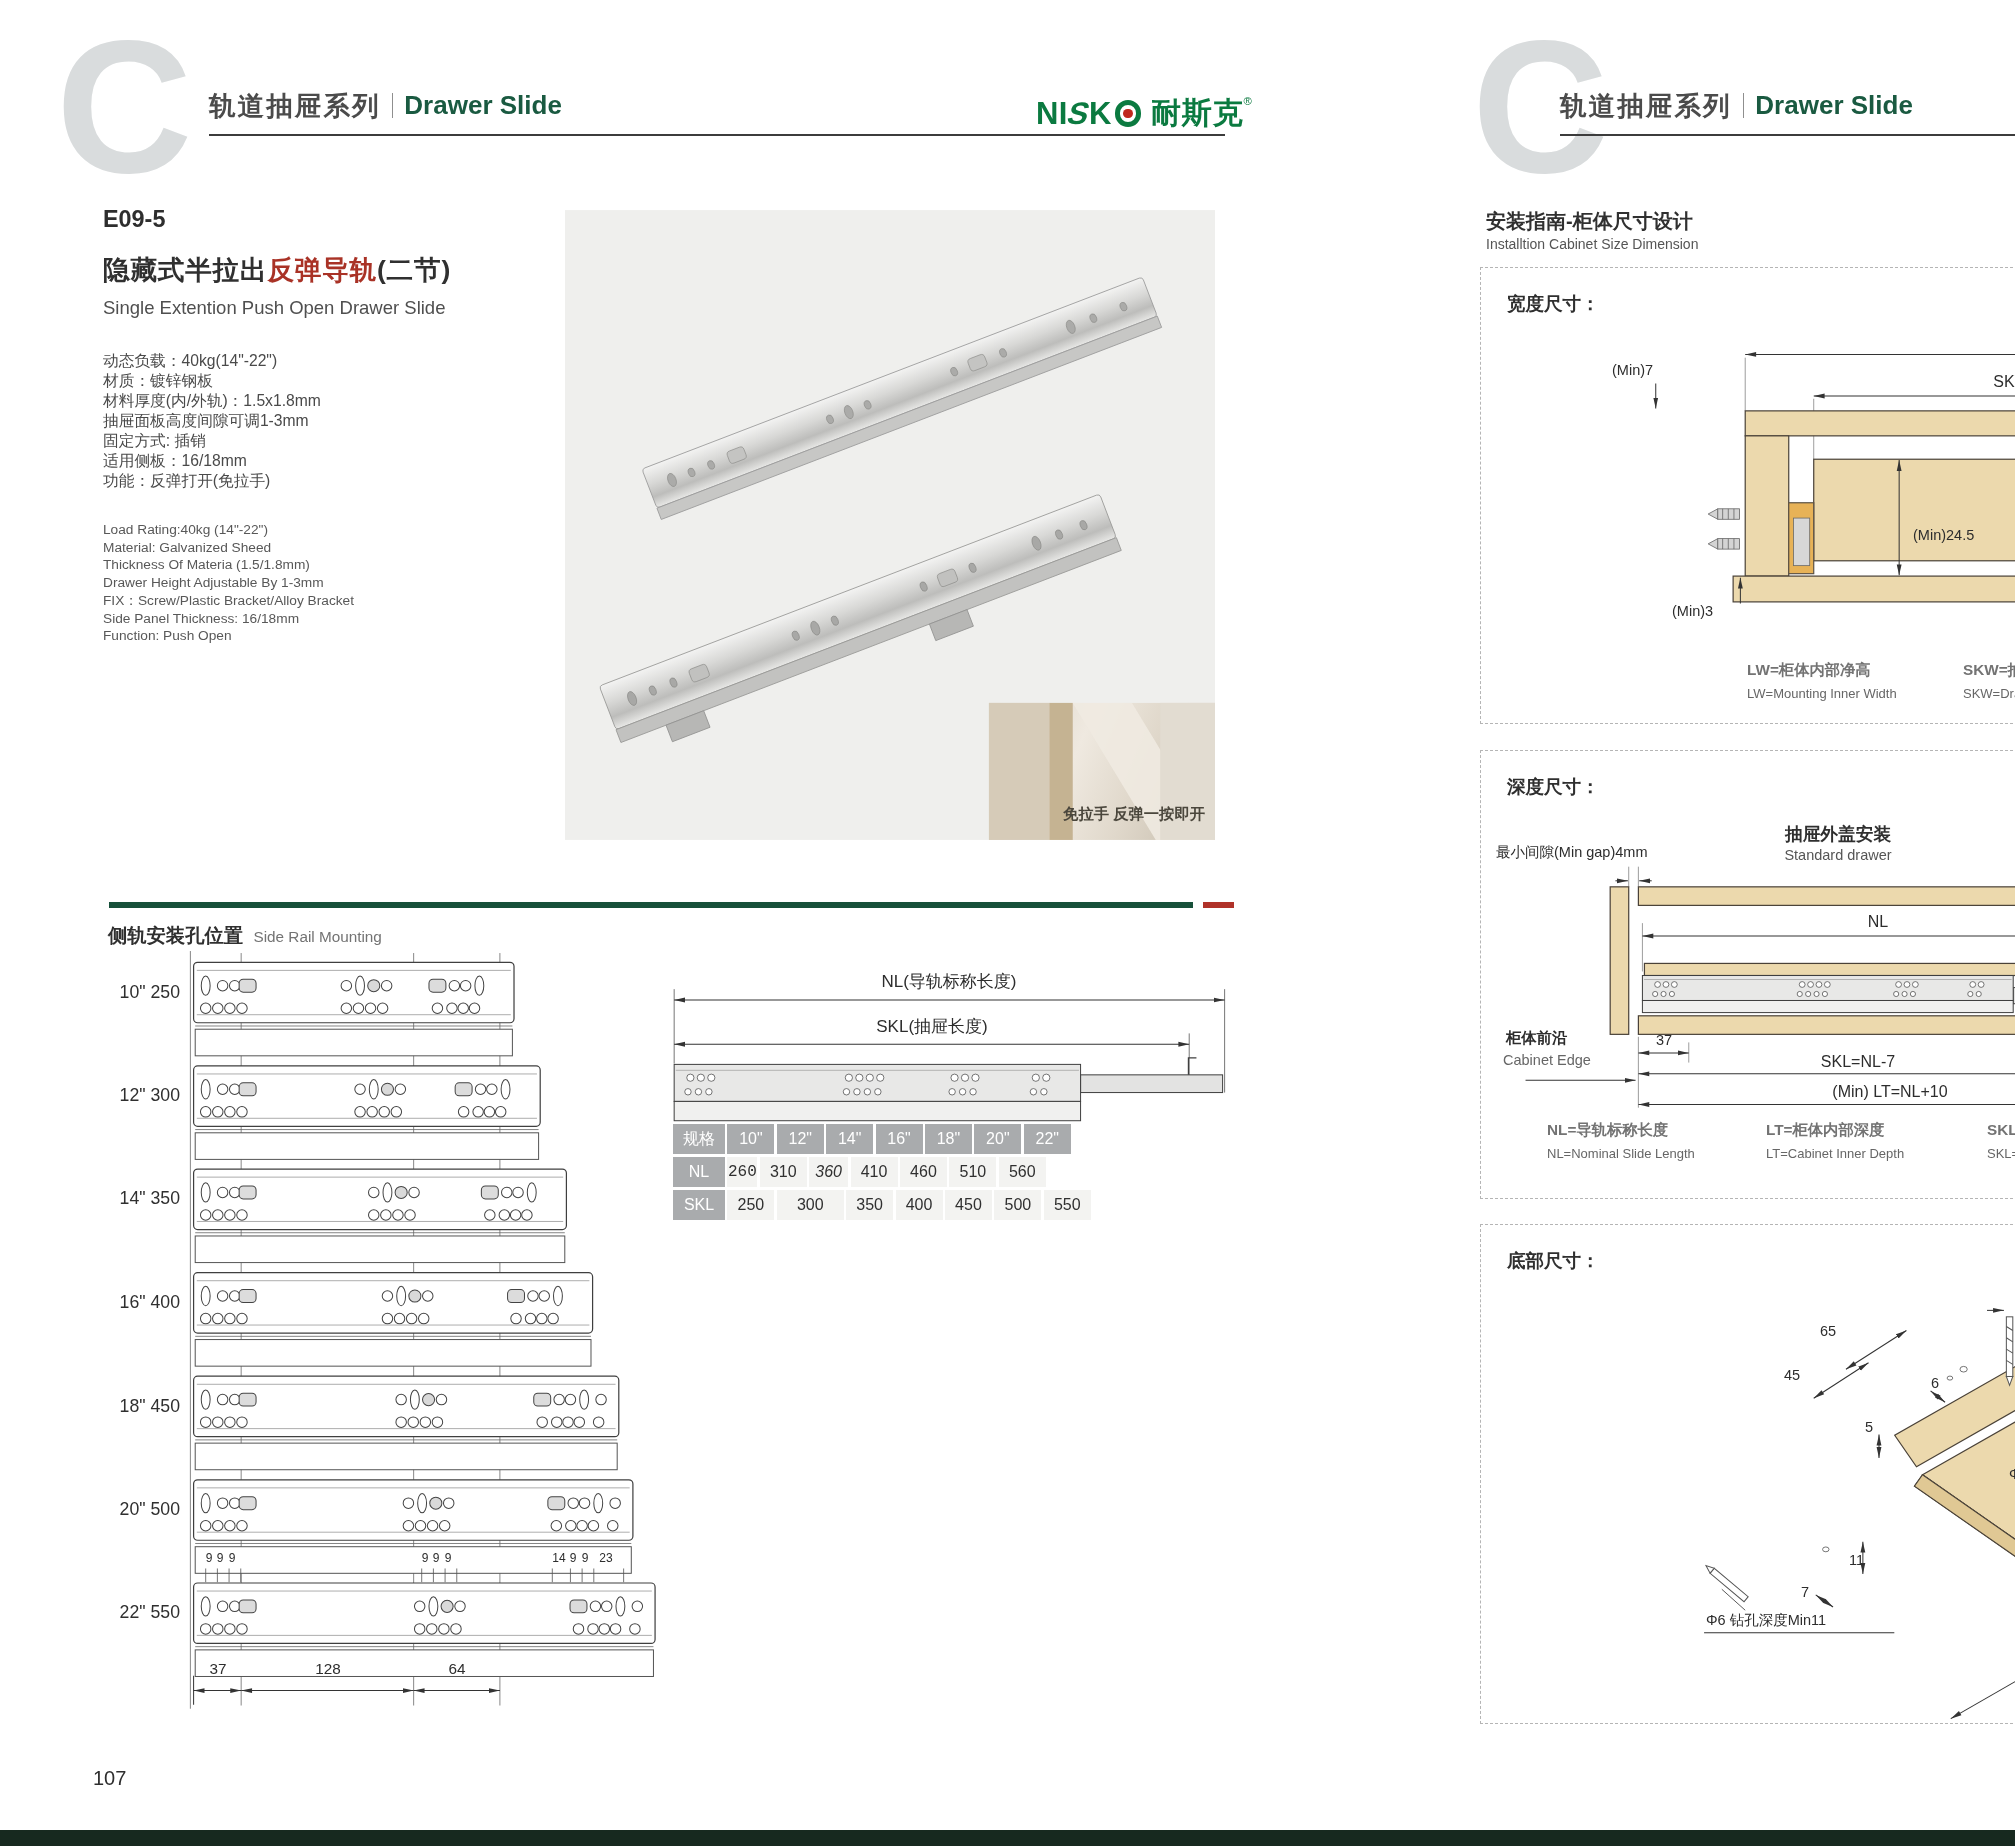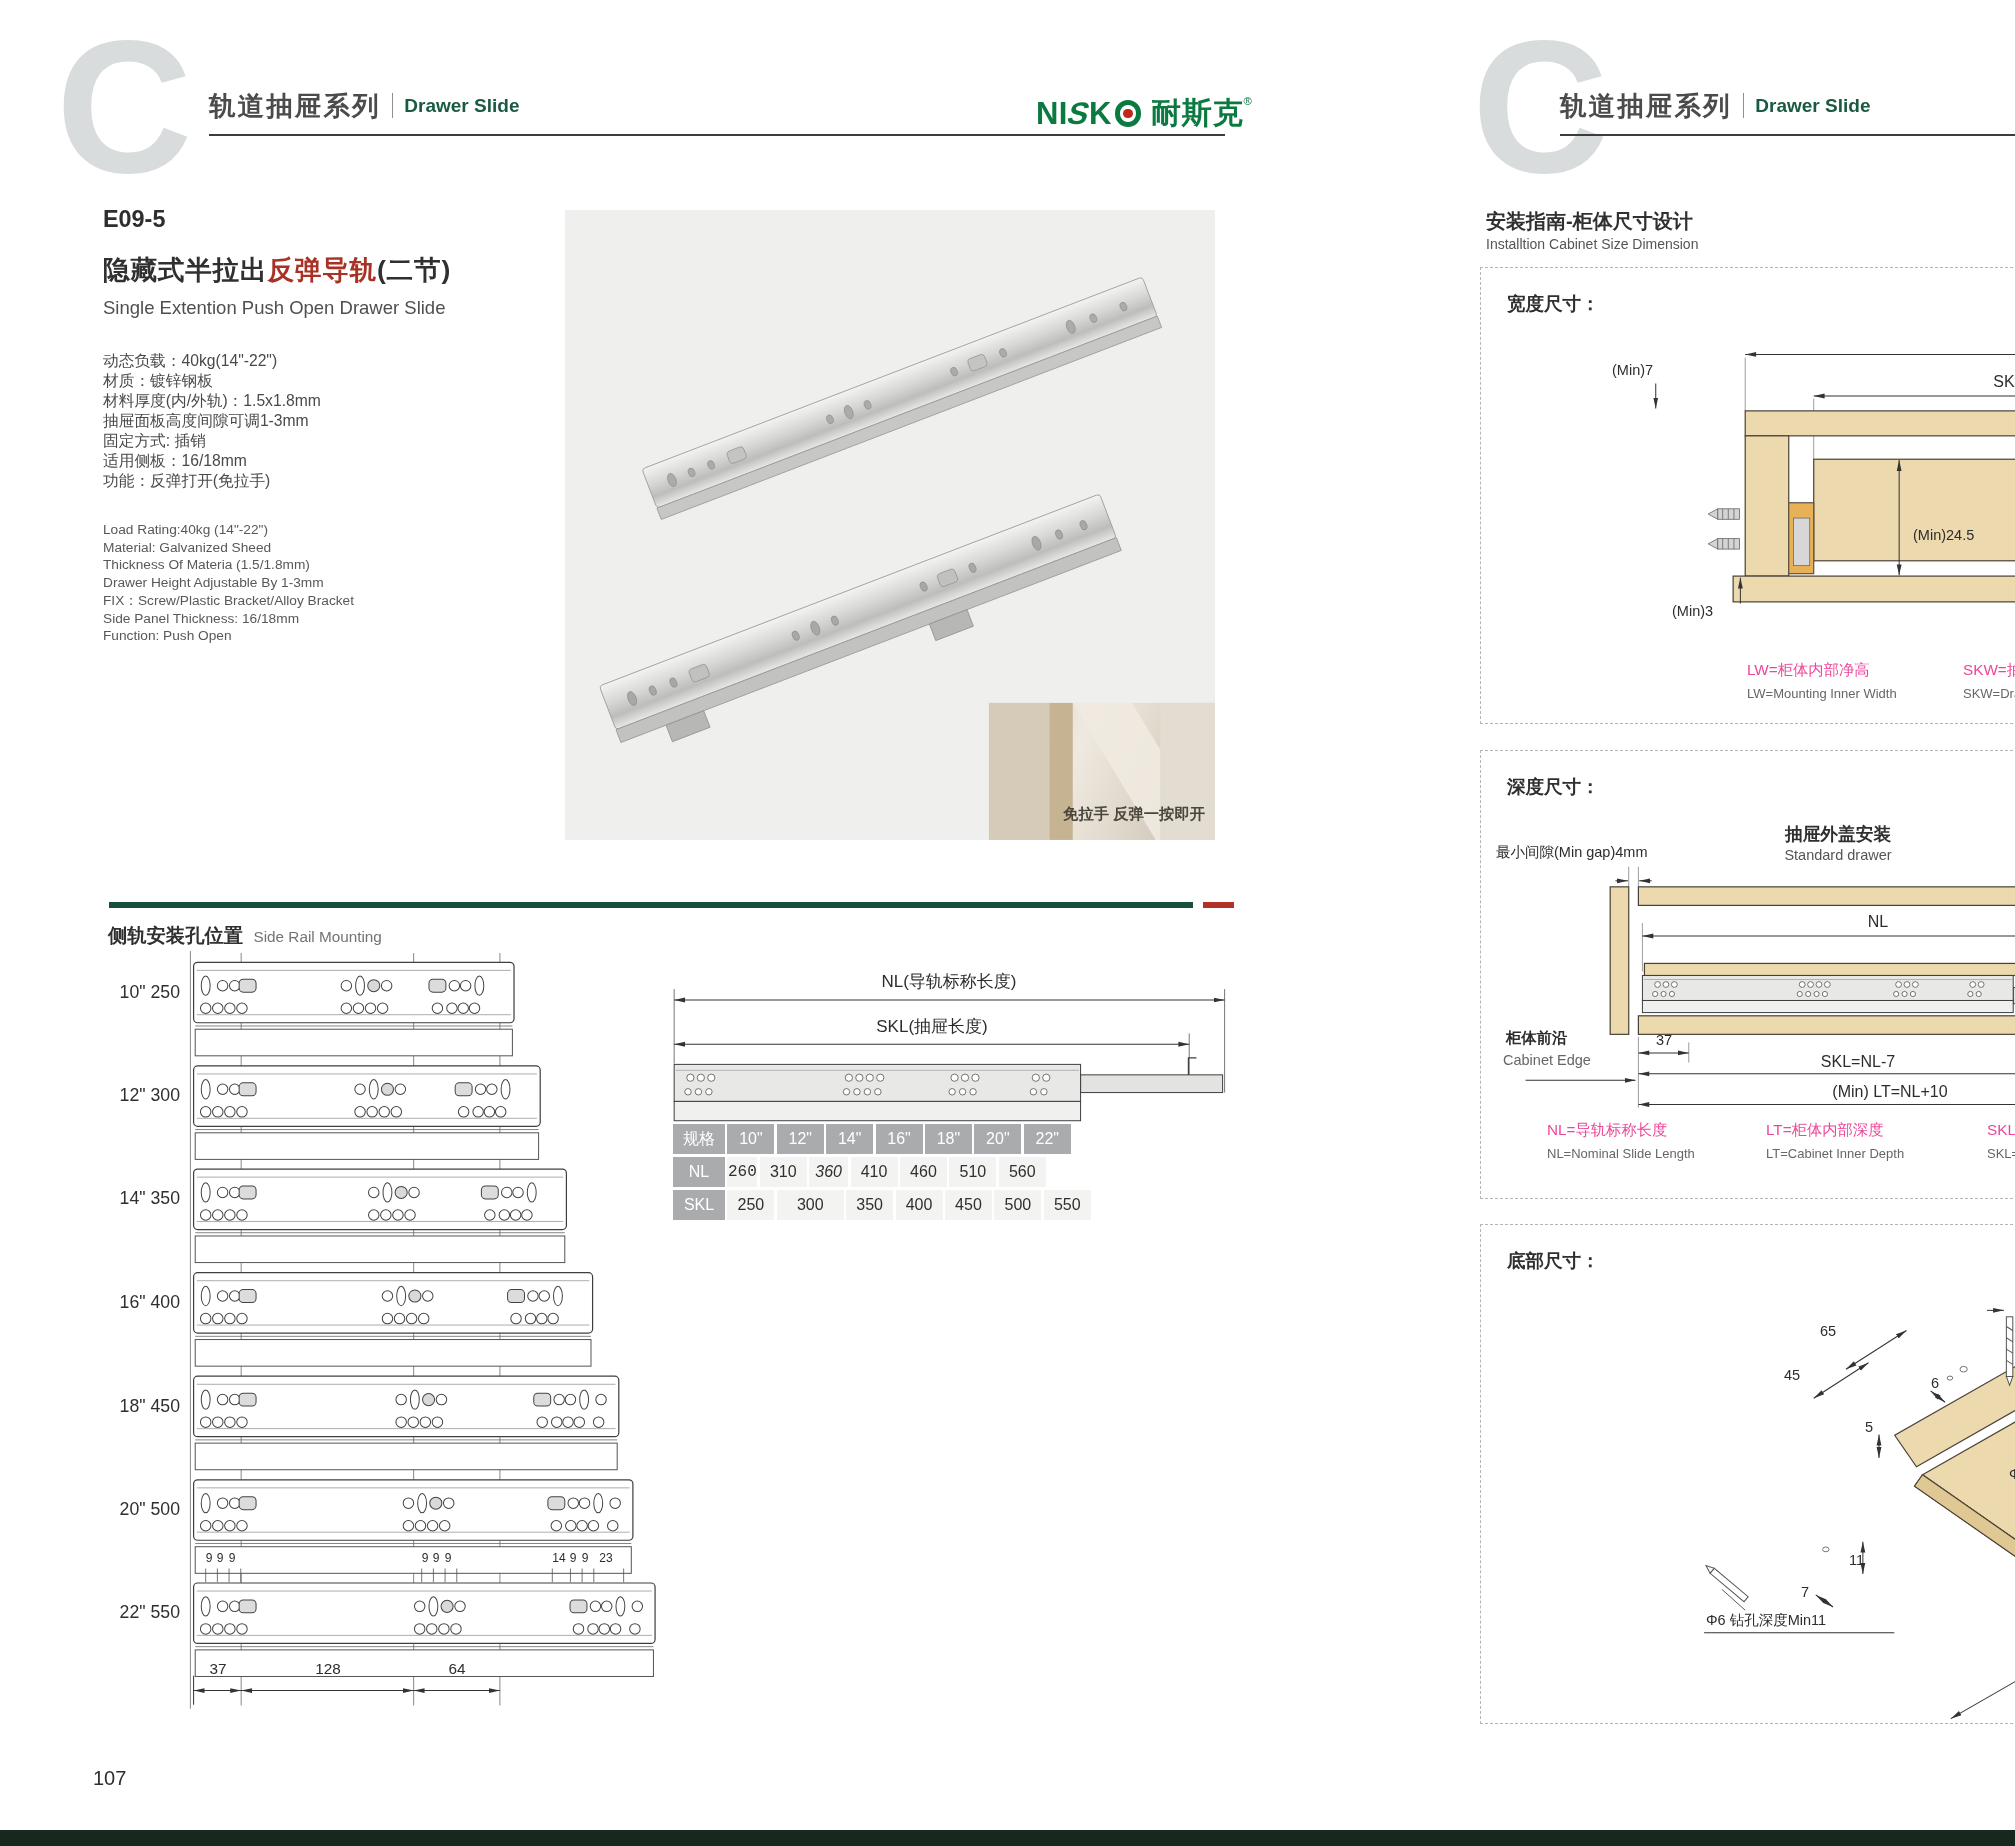--- a/index.html
+++ b/index.html
@@ -6,21 +6,21 @@
   html,body{width:2703px;height:1847px}
   body{position:relative;background:#fff;font-family:"Liberation Sans","DejaVu Sans",sans-serif;color:#333;overflow:hidden}
   .abs{position:absolute}
   .nowrap{white-space:nowrap}
   .ctr{transform:translateX(-50%)}
   
   .watermark{position:absolute;font-size:189px;font-weight:800;color:#d9dcdd;line-height:1}
   .hdr{position:absolute;display:flex;align-items:center;height:39px}
   .series-cn{font-size:26.6px;font-weight:800;color:#4b4b4b;letter-spacing:2px}
   .series-div{width:1.2px;height:25px;background:#8f8f8f;margin:0 11.3px}
-  .series-en{font-size:19px;color:#1a5a41;font-weight:600}
+  .series-en{font-size:26px;color:#1a5a41;font-weight:600}
   .hdr-line{position:absolute;height:2px;background:#3c3c3c}
   .logo{position:absolute;display:flex;align-items:center}
   .logo-txt{font-size:31px;font-weight:900;color:#0b7a40;letter-spacing:0.4px}
   .logo-s{display:inline-block;transform:skewX(-16deg)}
   .logo-o{width:26.6px;height:26.6px;border:5.2px solid #0b7a40;border-radius:50%;position:relative;margin:0 3.2px;flex:0 0 auto}
   .logo-o-dot{position:absolute;inset:3.6px;background:#c0281e;border-radius:50%}
   .logo-cn{font-size:30px;font-weight:900;color:#0b7a40;margin-left:6.4px;letter-spacing:0.8px}
   .logo-reg{font-size:11.3px;color:#0b7a40;align-self:flex-start;margin-top:1.6px}
   
   .code{font-size:23.4px;font-weight:700;color:#2e2e2e}
@@ -44,21 +44,21 @@
   
   .tbl{position:absolute;display:flex;flex-direction:column;gap:3.2px}
   .tbl-row{display:flex;gap:2.4px}
   .tbl-cell{height:30px;display:flex;align-items:center;justify-content:center;font-size:16px}
   .tbl-head{background:#a9abad;color:#fff}
   .tbl-val{background:#f3f3f1;color:#303030}
   
   .dash-box{position:absolute;border:0.8px dashed #b5b5b5}
   .box-title{position:absolute;font-size:18.5px;font-weight:700;color:#2f2f2f}
   .legend-item{position:absolute}
-  .legend-cn{font-size:15.3px;font-weight:400;color:#ec4899;white-space:nowrap}
+  .legend-cn{font-size:15.3px;font-weight:700;color:#737373;white-space:nowrap}
   .legend-en{font-size:13px;color:#666;margin-top:4.8px;white-space:nowrap}
   .dia-title-cn{position:absolute;font-size:17.7px;font-weight:700;color:#2f2f2f;white-space:nowrap;transform:translateX(-50%)}
   .dia-title-en{position:absolute;font-size:14.5px;color:#555;white-space:nowrap;transform:translateX(-50%)}
   .caption{position:absolute;font-size:15.3px;font-weight:700;color:#4a463c;text-align:right}
   .pagenum{position:absolute;font-size:20px;color:#2e2e2e}
   .bottom-bar{position:absolute;left:0;top:1830px;width:2703px;height:17px;background:#17291f}
 </style>
 </head>
 <body>
 

